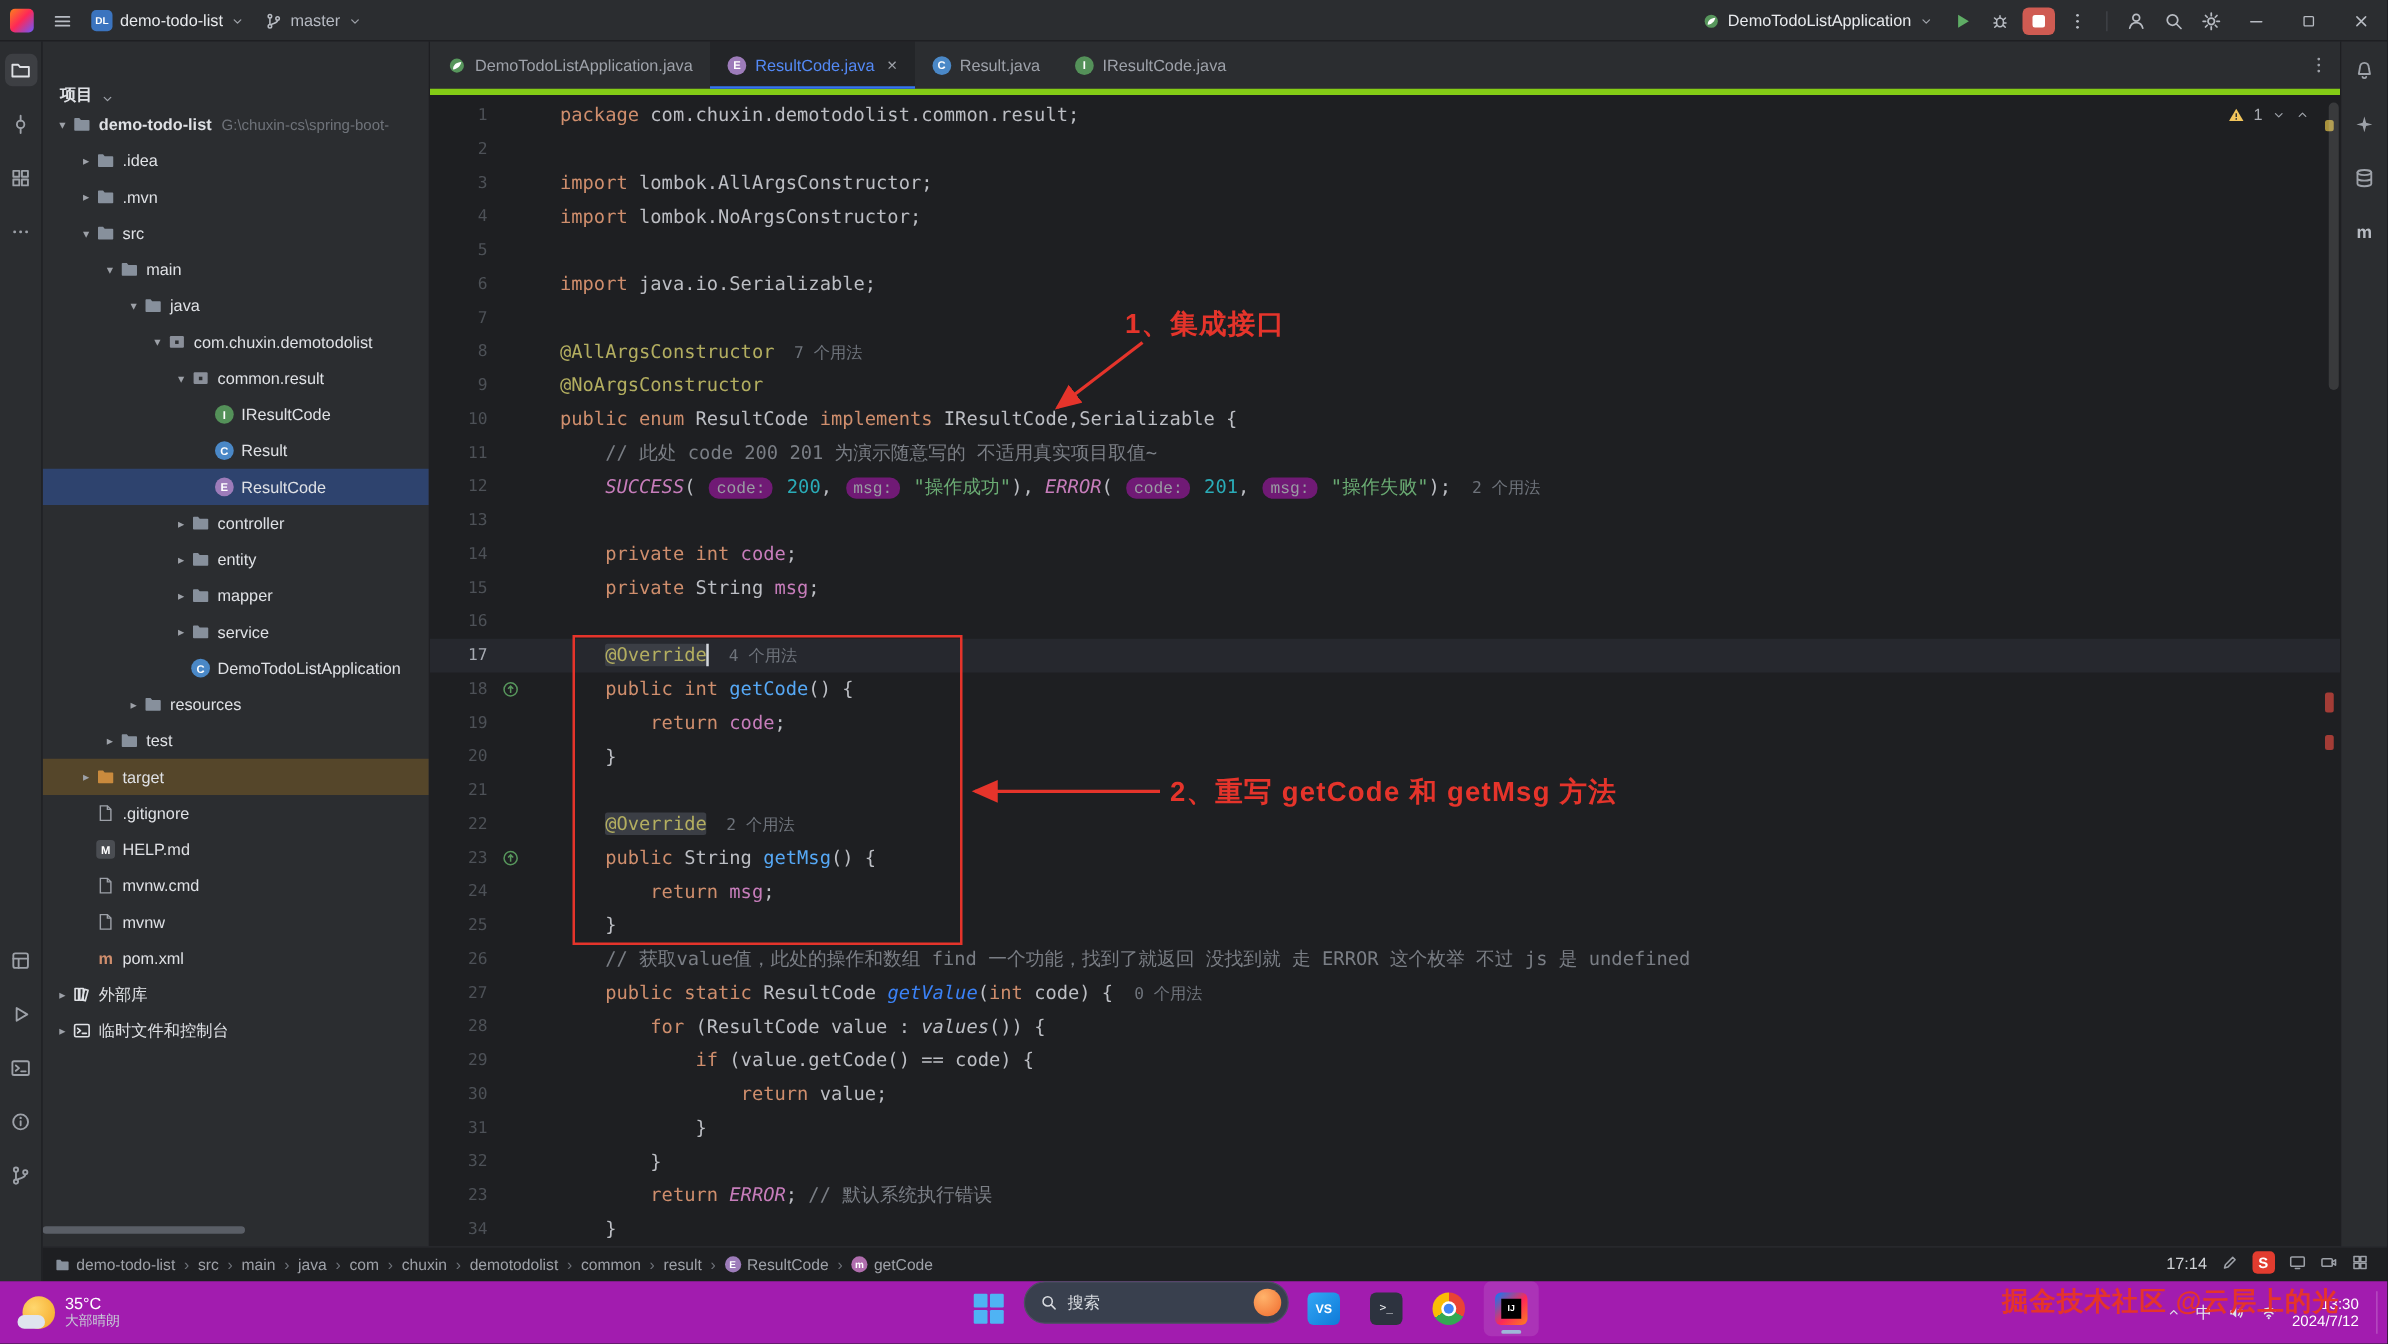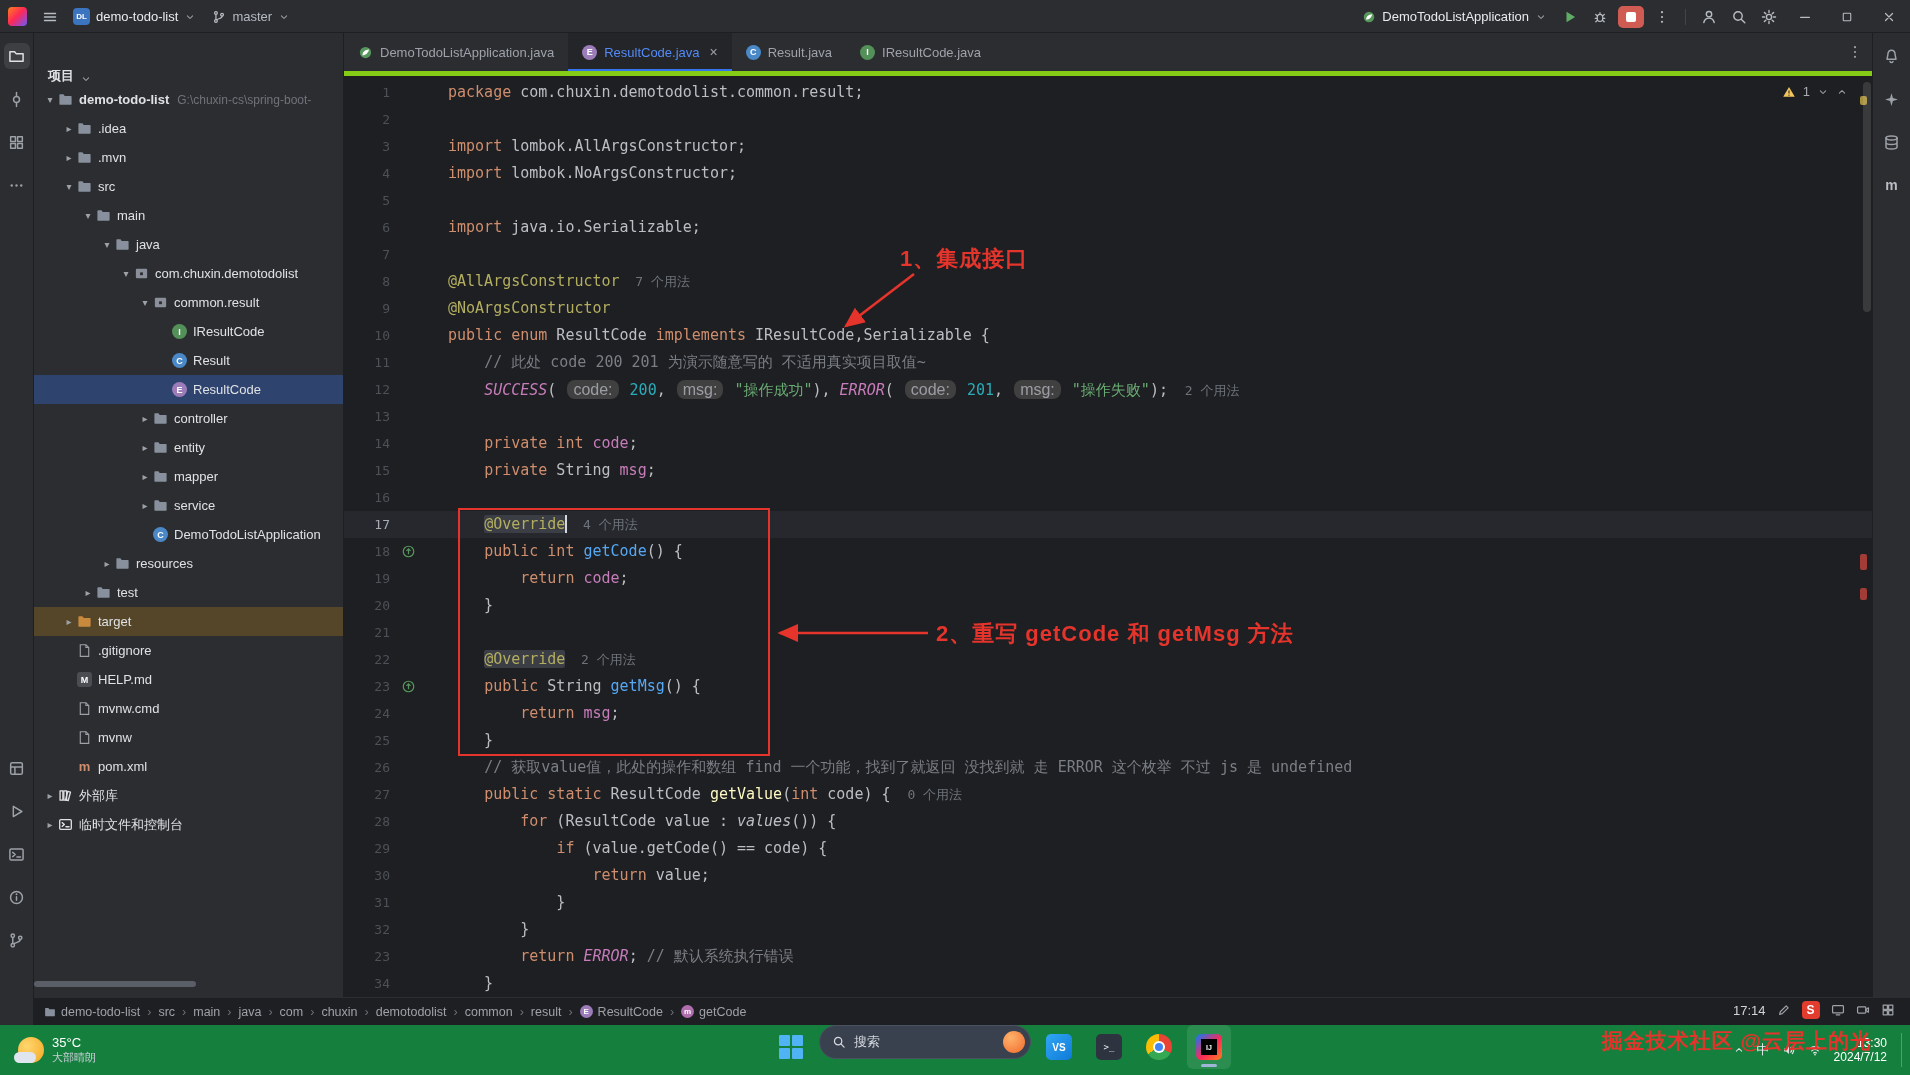--- a/index.html
+++ b/index.html
@@ -77,24 +77,24 @@
 .t-kw{color:#cf8e6d}
 .t-pl{color:#bcbec4}
 .t-an{color:#b3ae60}
 .t-anhl{color:#b3ae60;background:#3b3e45;border-radius:2px}
 .t-cm{color:#7a7e85}
 .t-st{color:#6aab73}
 .t-nm{color:#2aacb8}
 .t-fd{color:#c77dbb}
 .t-en{color:#c77dbb;font-style:italic}
 .t-mt{color:#56a8f5}
-.t-mti{color:#fef9c3;}
+.t-mti{color:#3b82f6;font-style:italic}
 .t-it{font-style:italic}
 .t-us{color:#6e737b;font-size:13px}
-.t-ih{background:#404040;color:#9a9da3;font-size:16px;border-radius:8px;padding:1px 6px;margin:0 2px;font-family:Liberation Sans, sans-serif}
+.t-ih{background:#701a75;color:#9a9da3;font-size:13px;border-radius:8px;padding:1px 6px;margin:0 2px;font-family:Liberation Mono, monospace}
 .caret{display:inline-block;width:2px;height:18px;background:#d4d7dd;vertical-align:-4px}
 .insp{position:absolute;top:8px;right:24px;display:flex;align-items:center;gap:7px;color:#a8abb2;font-size:13px}
 .insp .dim{color:#9da1a8}
 .vscroll{position:absolute;right:1px;top:6px;width:8px;height:230px;border-radius:4px;background:rgba(255,255,255,.12)}
 .stripe{position:absolute;right:5px;width:7px;border-radius:2px}
 .stripe.y{top:20px;height:9px;background:#a8913c}
 .stripe.r1{top:478px;height:16px;background:#a33c36}
 .stripe.r2{top:512px;height:12px;background:#a33c36}
 
 
@@ -112,21 +112,21 @@
 .bc-items .cir{width:13px;height:13px;font-size:8px}
 
 
 .overlay-row{position:absolute;left:1733px;top:997px;height:26px;display:flex;align-items:center;gap:11px;z-index:40;color:#c9ccd1}
 .ov-time{font-size:13px;color:#cfd2d6}
 .dim2{color:#9da1a8}
 .sogou{width:18px;height:18px;border-radius:4px;background:#e23c2f;color:#fff;font-weight:700;font-size:12px;display:flex;align-items:center;justify-content:center}
 .watermark{position:absolute;right:38px;top:1027px;color:#e5342b;font-size:21px;font-weight:700;letter-spacing:1px;z-index:45;white-space:nowrap}
 
 
-.taskbar{position:absolute;left:0;top:1025px;width:1910px;height:50px;background:#15803d;z-index:20}
+.taskbar{position:absolute;left:0;top:1025px;width:1910px;height:50px;background:#a21caf;z-index:20}
 .weather{position:absolute;left:8px;top:0;height:50px;display:flex;align-items:center;gap:8px;padding:0 10px;border-radius:6px}
 .sun{width:26px;height:26px;border-radius:50%;background:radial-gradient(circle at 35% 35%,#ffd76e,#f5a623);position:relative}
 .sun::after{content:"";position:absolute;left:-4px;bottom:0;width:22px;height:11px;border-radius:8px;background:#dfe5ee}
 .wx-col{display:flex;flex-direction:column;line-height:1.15}
 .wx-t{color:#fff;font-size:13px}
 .wx-d{color:#c6ccd6;font-size:11px}
 .tb-center{position:absolute;left:calc(50% + 45px);top:0;height:50px;transform:translateX(-50%);display:flex;align-items:flex-start;gap:6px}
 .tb-app{width:44px;height:44px;border-radius:6px;display:flex;align-items:center;justify-content:center;position:relative}
 .tb-app.active{background:rgba(255,255,255,.10)}
 .app-ind{position:absolute;bottom:2px;left:50%;transform:translateX(-50%);width:16px;height:3px;border-radius:2px;background:#9fb6d8}

